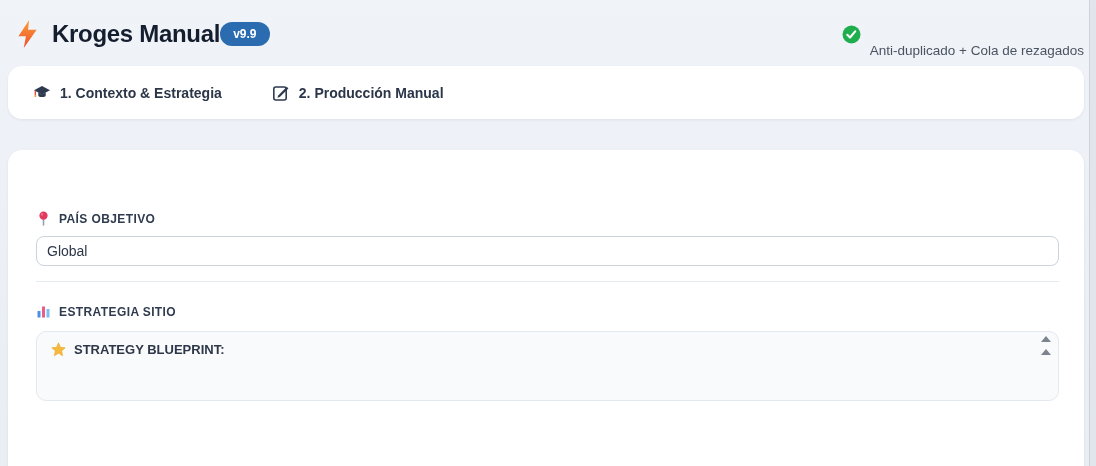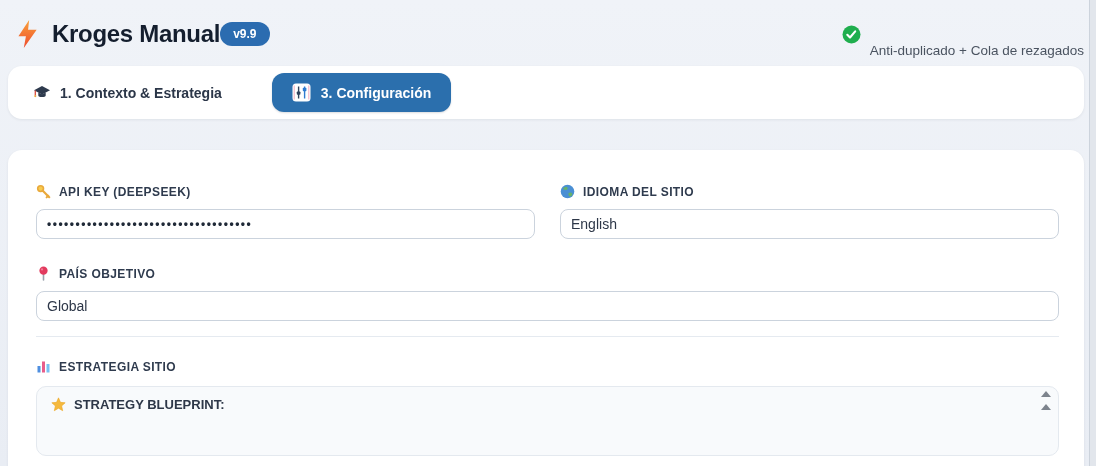--- a/index.html
+++ b/index.html
@@ -124,61 +124,31 @@
 <div class="tab-card">
   <div class="tab">
     <svg class="tab-icon" viewBox="0 0 18 18">
       <polygon points="9,2 17,6.2 9,10.4 1,6.2" fill="#2e3a4d"></polygon>
       <path d="M5.3 8.4 v3.1 c0 .9 1.7 1.6 3.7 1.6 s3.7-.7 3.7-1.6 v-3.1 l-3.7 1.9 z" fill="#2e3a4d"></path>
       <line x1="2.3" y1="6.6" x2="2.3" y2="11.2" stroke="#d84b3f" stroke-width="1.3"></line>
       <circle cx="2.3" cy="12.1" r="1.1" fill="#e8a33d"></circle>
     </svg>
     <span class="tab-label">1. Contexto &amp; Estrategia</span>
   </div>
-  <div class="tab active">
-    <svg class="tab-icon big" viewBox="0 0 19 19">
-      <rect x="0.5" y="0.5" width="18" height="18" rx="3.5" fill="#ffffff"></rect>
-      <line x1="2.2" y1="2.5" x2="2.2" y2="16.5" stroke="#e86a8f" stroke-width="1" opacity="0.55"></line>
-      <line x1="16.8" y1="2.5" x2="16.8" y2="16.5" stroke="#e86a8f" stroke-width="1" opacity="0.55"></line>
-      <line x1="6.6" y1="3.5" x2="6.6" y2="15.5" stroke="#30425c" stroke-width="1.4"></line>
-      <rect x="4.8" y="8.4" width="3.6" height="3.4" rx="0.8" fill="#30425c"></rect>
-      <line x1="12.6" y1="3.5" x2="12.6" y2="15.5" stroke="#2f7bd0" stroke-width="1.4"></line>
-      <rect x="10.8" y="4.8" width="3.6" height="3.4" rx="0.8" fill="#2f7bd0"></rect>
+  <div class="tab">
+    <svg class="tab-icon" viewBox="0 0 18 18">
+      <rect x="1.8" y="3" width="12.4" height="13" rx="2" fill="none" stroke="#2e3a4d" stroke-width="1.6"></rect>
+      <path d="M6.2 11.6 L14.8 2.8 l1.6 1.6 L7.8 13 l-2.4 .8 z" fill="#2e3a4d"></path>
     </svg>
-    <span class="tab-label">3. Configuración</span>
+    <span class="tab-label">2. Producción Manual</span>
   </div>
 </div>
 
 <div class="main-card">
 
-  <div class="form-grid">
-    <div>
-      <div class="field-label">
-        <svg class="lbl-icon" viewBox="0 0 15 15">
-          <circle cx="4.6" cy="4.6" r="2.9" fill="#f7cb4f" stroke="#e9a93c" stroke-width="1.6"></circle>
-          <line x1="6.8" y1="6.8" x2="13.2" y2="13.2" stroke="#e9a93c" stroke-width="2.2" stroke-linecap="round"></line>
-          <line x1="10.6" y1="13.4" x2="12.2" y2="11.8" stroke="#e9a93c" stroke-width="2" stroke-linecap="round"></line>
-        </svg>
-        <span>API KEY (DEEPSEEK)</span>
-      </div>
-      <input class="text-input password" type="text" value="••••••••••••••••••••••••••••••••••••" style="">
-    </div>
-
-    <div>
-      <div class="field-label">
-        <svg class="lbl-icon" viewBox="0 0 15 15">
-          <circle cx="7.5" cy="7.5" r="6.8" fill="#4a8fd4"></circle>
-          <path d="M3 4.5 q2-2.5 4-1.5 q1.5 1 .2 2.5 q-2 1.5 -4.2-1 z" fill="#66b26a"></path>
-          <path d="M8.5 9 q2.5-1 3.8.5 q.5 2-1.5 3 q-2.5.6-2.3-3.5 z" fill="#66b26a"></path>
-        </svg>
-        <span>IDIOMA DEL SITIO</span>
-      </div>
-      <input class="text-input" type="text" value="English" style="">
-    </div>
-  </div>
 
   <div class="row2">
     <div class="field-label">
       <svg class="lbl-icon" viewBox="0 0 13 16">
         <line x1="6.5" y1="8.5" x2="6.5" y2="15" stroke="#9aa2ad" stroke-width="1.7" stroke-linecap="round"></line>
         <circle cx="6.5" cy="5" r="4.4" fill="#e23a5e"></circle>
         <circle cx="4.9" cy="3.6" r="1.2" fill="#f27b94"></circle>
       </svg>
       <span>PAÍS OBJETIVO</span>
     </div>

